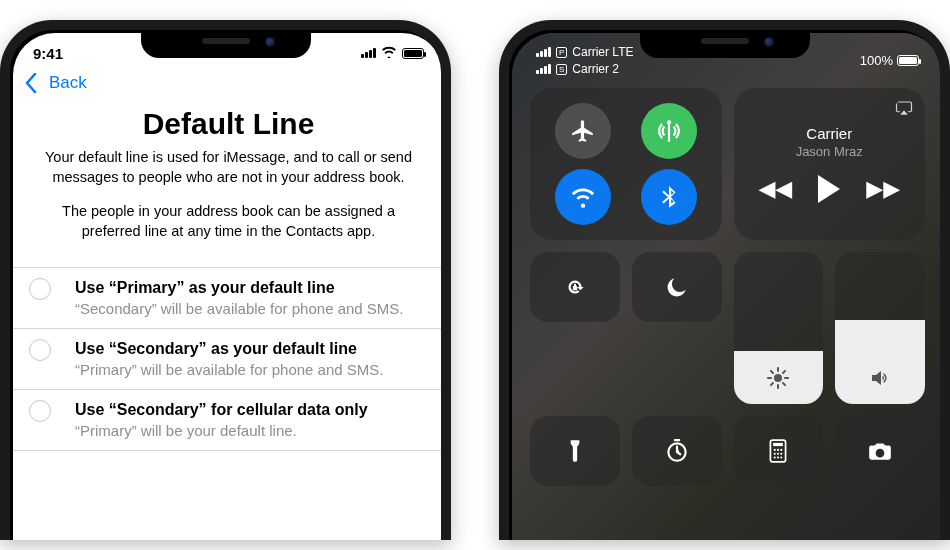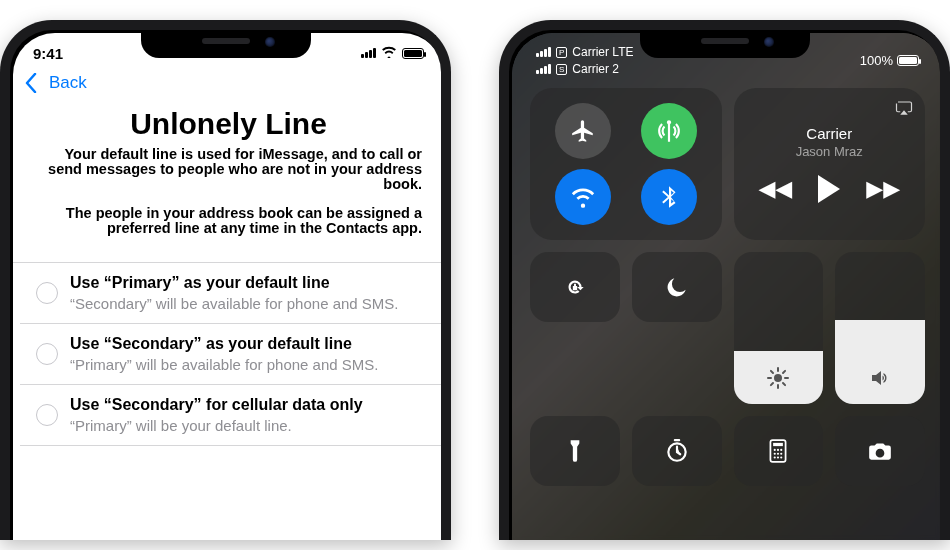--- a/index.html
+++ b/index.html
@@ -68,25 +68,25 @@
   .battery::after{content:'';position:absolute;right:-3px;top:3px;width:2px;height:5px;background:#000;border-radius:1px;}
   .battery .fill{position:absolute;inset:1px;background:#000;border-radius:1.5px;}
 
   .navbar {
     padding: 0 12px 4px; display:flex;align-items:center;
     color:#007aff;font-size:17px;gap:8px;
   }
   .navbar svg{width:12px;height:20px;margin-right:4px;}
 
   .ptitle{padding:10px 8px 6px;text-align:center;font-size:30px;font-weight:700;}
-  .desc{padding:0 22px;text-align:right;font-size:14.5px;line-height:15px;color:#000;font-weight:bold;}
+  .desc{padding:0 22px;text-align:center;font-size:14.5px;line-height:20px;color:#000;}
   .desc p + p{margin-top:14px;}
 
   .list{margin-top:26px;border-top:1px solid #d6d6d8;}
-  .row{display:flex;align-items:center;gap:12px;padding:10px 16px;border-bottom:1px solid #d6d6d8;margin-left:7px;}
+  .row{display:flex;gap:24px;padding:10px 16px;border-bottom:1px solid #d6d6d8;}
   .radio{flex:0 0 22px;width:22px;height:22px;border:1.5px solid #c7c7cc;border-radius:50%;}
   .row .text{flex:1;}
   .row .primary{font-size:16px;font-weight:600;color:#000;line-height:20px;}
   .row .secondary{font-size:15px;color:#8e8e93;line-height:19px;margin-top:1px;}
 
   
   .cc{width:100%;height:100%;position:relative;background:linear-gradient(135deg,#3a4046,#5c5856 40%, #3b3a2d 70%, #2d2d34);filter:saturate(.9);}
   .cc .blur{position:absolute;inset:0;background:rgba(20,20,20,0.35);backdrop-filter:blur(2px);}
   .cc-status{position:relative;z-index:2;padding:12px 24px 4px;display:flex;justify-content:space-between;color:#fff;font-size:12px;}
   .cc-status .left{display:flex;flex-direction:column;gap:3px;}
@@ -158,21 +158,21 @@
       </span>
     </div>
 
     <div class="navbar">
       <svg viewBox="0 0 12 20">
           <path d="M10 1L2 10l8 9" stroke="#007aff" stroke-width="2.5" fill="none" stroke-linecap="round" stroke-linejoin="round"></path>
         </svg>
       <span>Back</span>
     </div>
 
-    <h1 class="ptitle">Unlonely Line</h1>
+    <h1 class="ptitle">Default Line</h1>
     <div class="desc">
       <p>Your default line is used for iMessage, and to call or send messages to people who are not in your address book.</p>
       <p>The people in your address book can be assigned a preferred line at any time in the Contacts app.</p>
     </div>
 
     <div class="list">
       <div class="row">
         <span class="radio"></span>
         <div class="text">
           <div class="primary">Use “Primary” as your default line</div>

